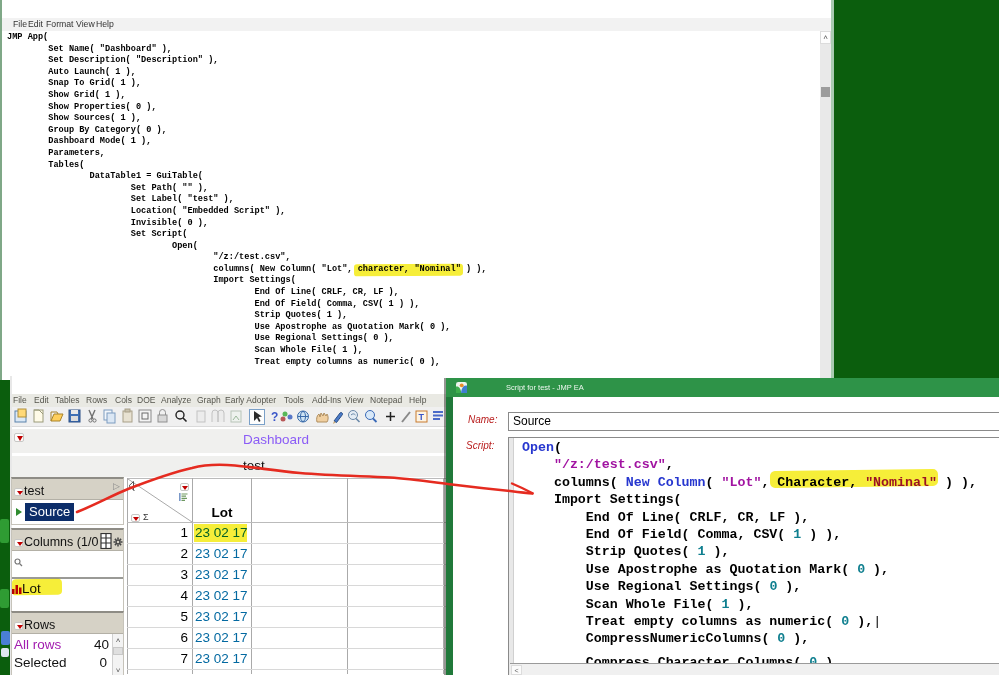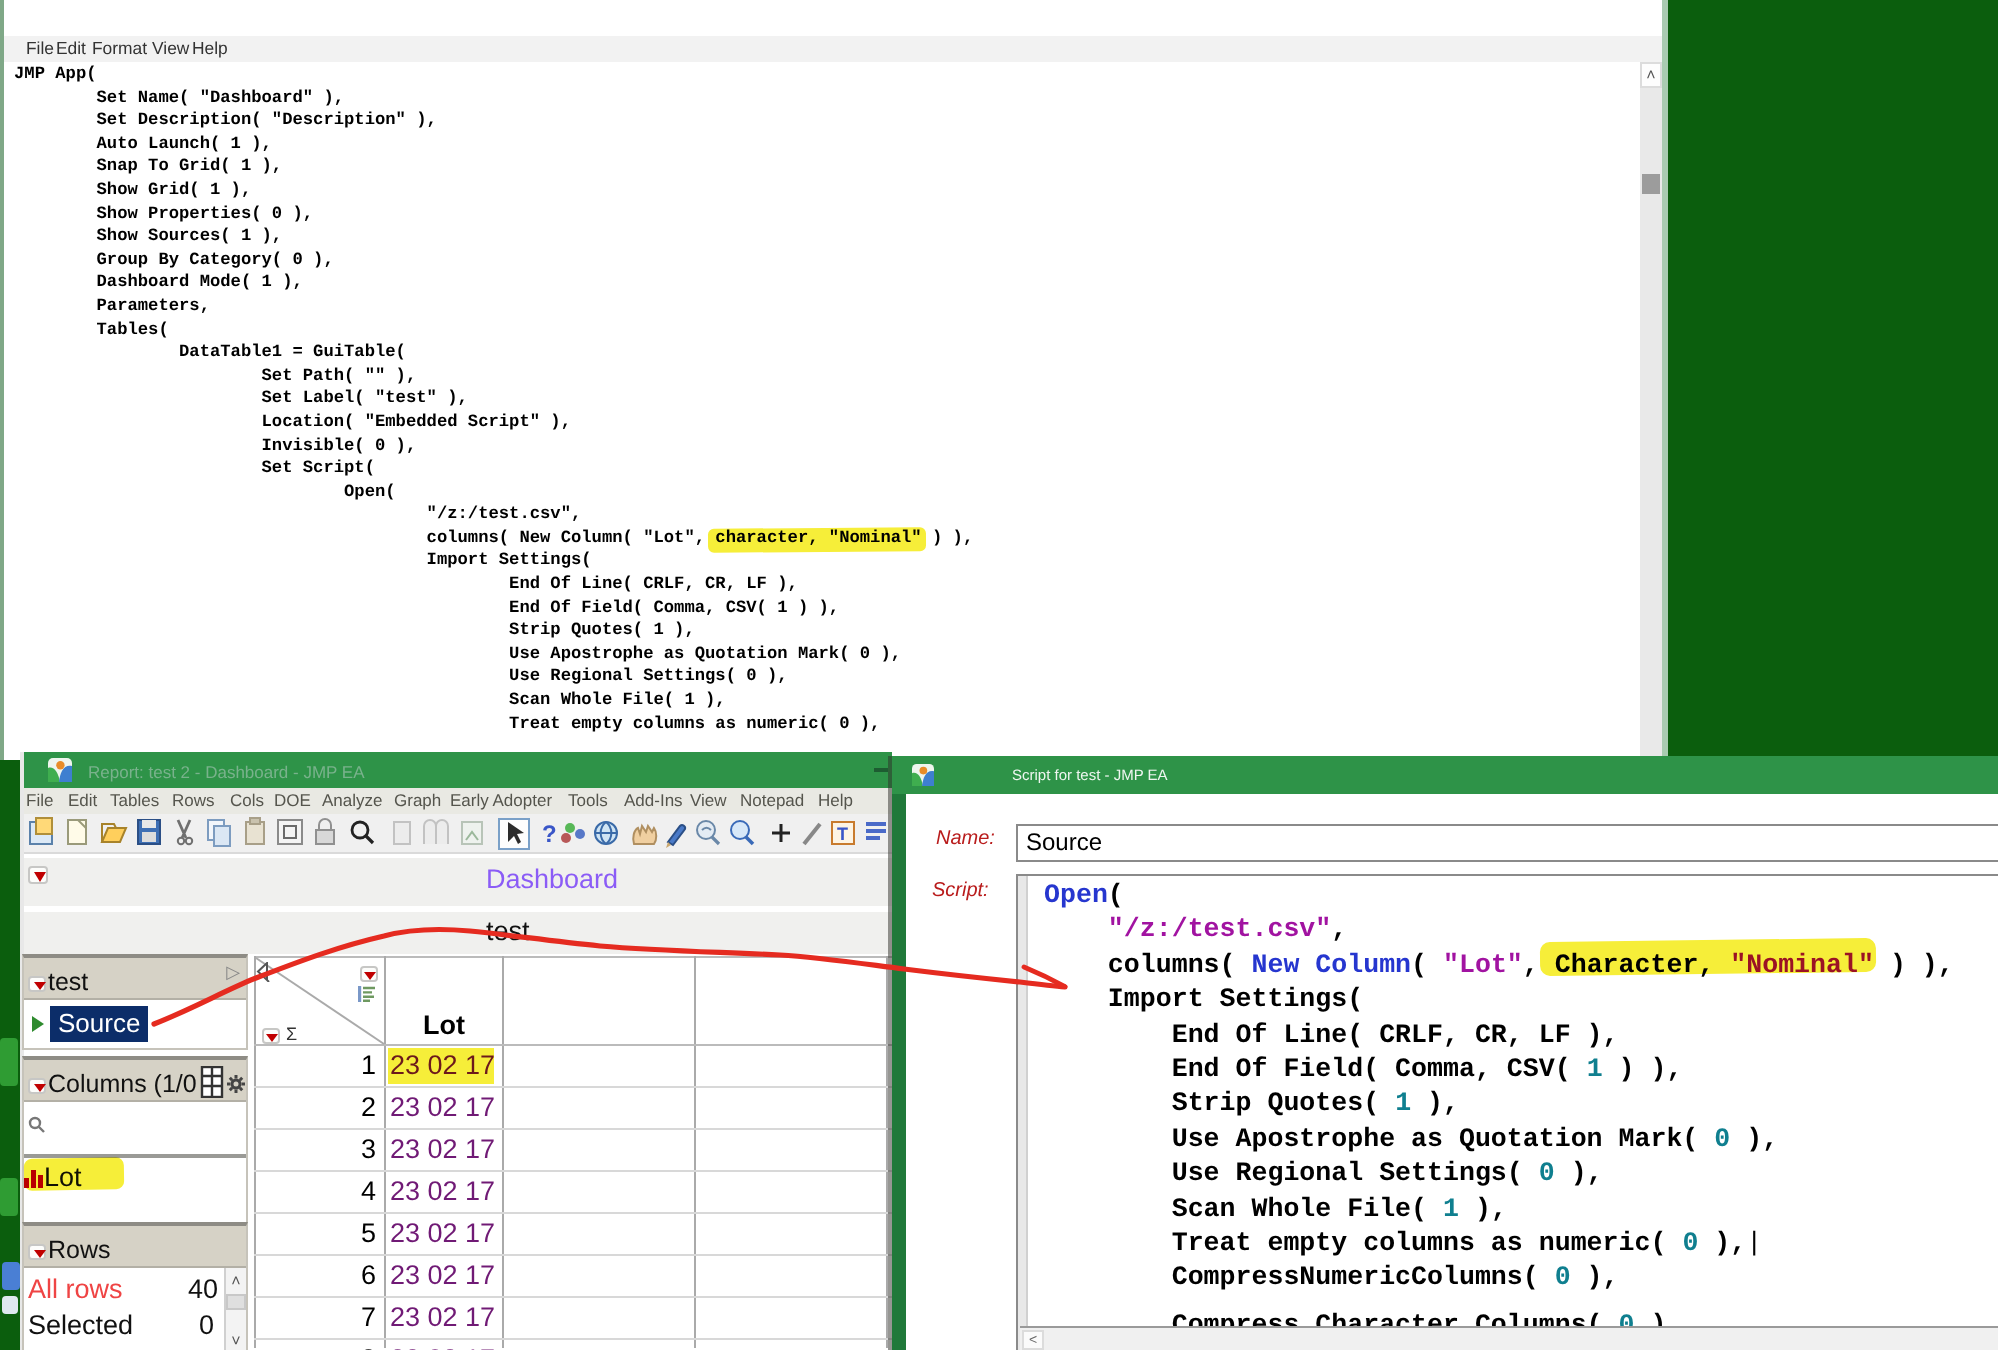--- a/index.html
+++ b/index.html
@@ -38,21 +38,21 @@
 .phead{position:relative;height:21px;background:#d6d2c6;border-bottom:1px solid #b3b0a6;font-size:12.5px;color:#111;}
 .phead .rtri-box{position:absolute;left:2px;top:9px;width:9px;height:8px;}
 .phead .rtri{left:1.5px;top:2px;border-left-width:3px;border-right-width:3px;border-top-width:4px;}
 .phead .ptxt{position:absolute;left:12px;top:5px;}
 
 
 .vline{position:absolute;width:1px;background:#aaaaaa;}
 .hline{position:absolute;height:1px;background:#d8d8d8;}
 .rownum{position:absolute;width:60px;text-align:right;font-size:13.5px;color:#000;}
 
-.lotval{position:absolute;font-size:13.5px;color:#701a75;}
+.lotval{position:absolute;font-size:13.5px;color:#0369a1;}
 
 
 #script{left:446px;top:378px;width:553px;height:297px;background:#fff;border-left:7px solid #20793a;}
 #sc-title{left:-7px;top:0;width:560px;height:19px;background:#2e9348;}
 #sc-title .ttext{position:absolute;left:24px;top:5px;font-size:7.5px;color:#eef6f0;margin-left:36px;}
 #sc-name-lbl,#sc-script-lbl{position:absolute;font-size:10px;color:#b91c1c;font-style:italic;}
 #sc-name{position:absolute;left:55px;top:34px;width:491px;height:19px;background:#fff;border:1px solid #8a8a8a;border-right:none;font-size:12px;color:#000;padding-left:4px;line-height:17px;}
 #sc-area{position:absolute;left:55px;top:59px;width:491px;height:238px;background:#fff;border:1px solid #8a8a8a;border-right:none;border-bottom:none;}
 #sc-gutter{position:absolute;left:0;top:0;width:5px;height:100%;background:#e8e8e8;border-right:1px solid #d0d0d0;}
 #sc-code{position:absolute;left:13px;top:1px;margin:0;font-family:"Liberation Mono",monospace;font-size:13.3px;line-height:17.4px;color:#000;font-weight:bold;}
@@ -113,30 +113,20 @@
   </div>
 
   <div class="ylw" style="left:354px;top:264px;width:109px;height:12px;border-radius:3px;transform:rotate(-0.4deg);"></div>
 
   <div class="abs" style="left:0;top:519px;width:9px;height:24px;background:#2f9c33;border-radius:2px;"></div>
   <div class="abs" style="left:0;top:589px;width:9px;height:19px;background:#2f9c33;border-radius:2px;"></div>
   <div class="abs" style="left:1px;top:631px;width:9px;height:14px;background:#4a7fd4;border-radius:2px;"></div>
   <div class="abs" style="left:1px;top:648px;width:8px;height:9px;background:#dfe8ef;border-radius:2px;"></div>
 
   <div id="report" class="abs">
-    <div id="rp-title" class="abs">
-      <svg style="position:absolute;left:12px;top:3px" width="12" height="12" viewBox="0 0 12 12">
-          <rect width="12" height="12" rx="2.5" fill="#eef5ee"></rect>
-          <path d="M0 12 L0 5 C3 4 5 7 6 12 Z" fill="#3fae4f"></path>
-          <path d="M12 12 L12 4 C8 3 6 7 5.5 12 Z" fill="#3e7fd0"></path>
-          <circle cx="6.2" cy="3.6" r="2.1" fill="#e88c28"></circle>
-        </svg>
-      <span class="ttext">Report: test 2 - Dashboard - JMP EA</span>
-      <span id="rp-min"></span>
-    </div>
     <div id="rp-menu" class="abs">
       <span style="left:1px">File</span>
         <span style="left:22px">Edit</span>
         <span style="left:43px">Tables</span>
         <span style="left:74px">Rows</span>
         <span style="left:103px">Cols</span>
         <span style="left:125px">DOE</span>
         <span style="left:149px">Analyze</span>
         <span style="left:185px">Graph</span>
         <span style="left:213px">Early Adopter</span>
@@ -253,21 +243,21 @@
         <div style="position:absolute;left:10px;top:51px;font-size:13.5px;color:#111;">Lot</div>
       </div>
 
       <div class="panel" style="top:184px;height:64px;border-bottom:none;">
         <div class="phead">
             <div class="rtri-box">
               <div class="rtri"></div>
             </div>
             <span class="ptxt">Rows</span>
           </div>
-        <div style="position:absolute;left:2px;top:24px;font-size:13.5px;color:#ef4444;">All rows</div>
+        <div style="position:absolute;left:2px;top:24px;font-size:13.5px;color:#a21caf;">All rows</div>
         <div style="position:absolute;right:14px;top:24px;font-size:13.5px;color:#111;">40</div>
         <div style="position:absolute;left:2px;top:42px;font-size:13.5px;color:#111;">Selected</div>
         <div style="position:absolute;right:16px;top:42px;font-size:13.5px;color:#111;">0</div>
 
         <div style="position:absolute;right:0px;top:21px;width:11px;height:43px;background:#f3f3f3;border-left:1px solid #d0d0d0;">
           <div style="position:absolute;top:1px;left:0;width:10px;height:11px;color:#555;font-size:8px;text-align:center;line-height:11px;">˄</div>
           <div style="position:absolute;top:13px;left:0px;width:10px;height:8px;background:#dfdfdf;border:1px solid #c8c8c8;"></div>
           <div style="position:absolute;bottom:1px;left:0;width:10px;height:11px;color:#555;font-size:8px;text-align:center;line-height:11px;">˅</div>
         </div>
       </div>

